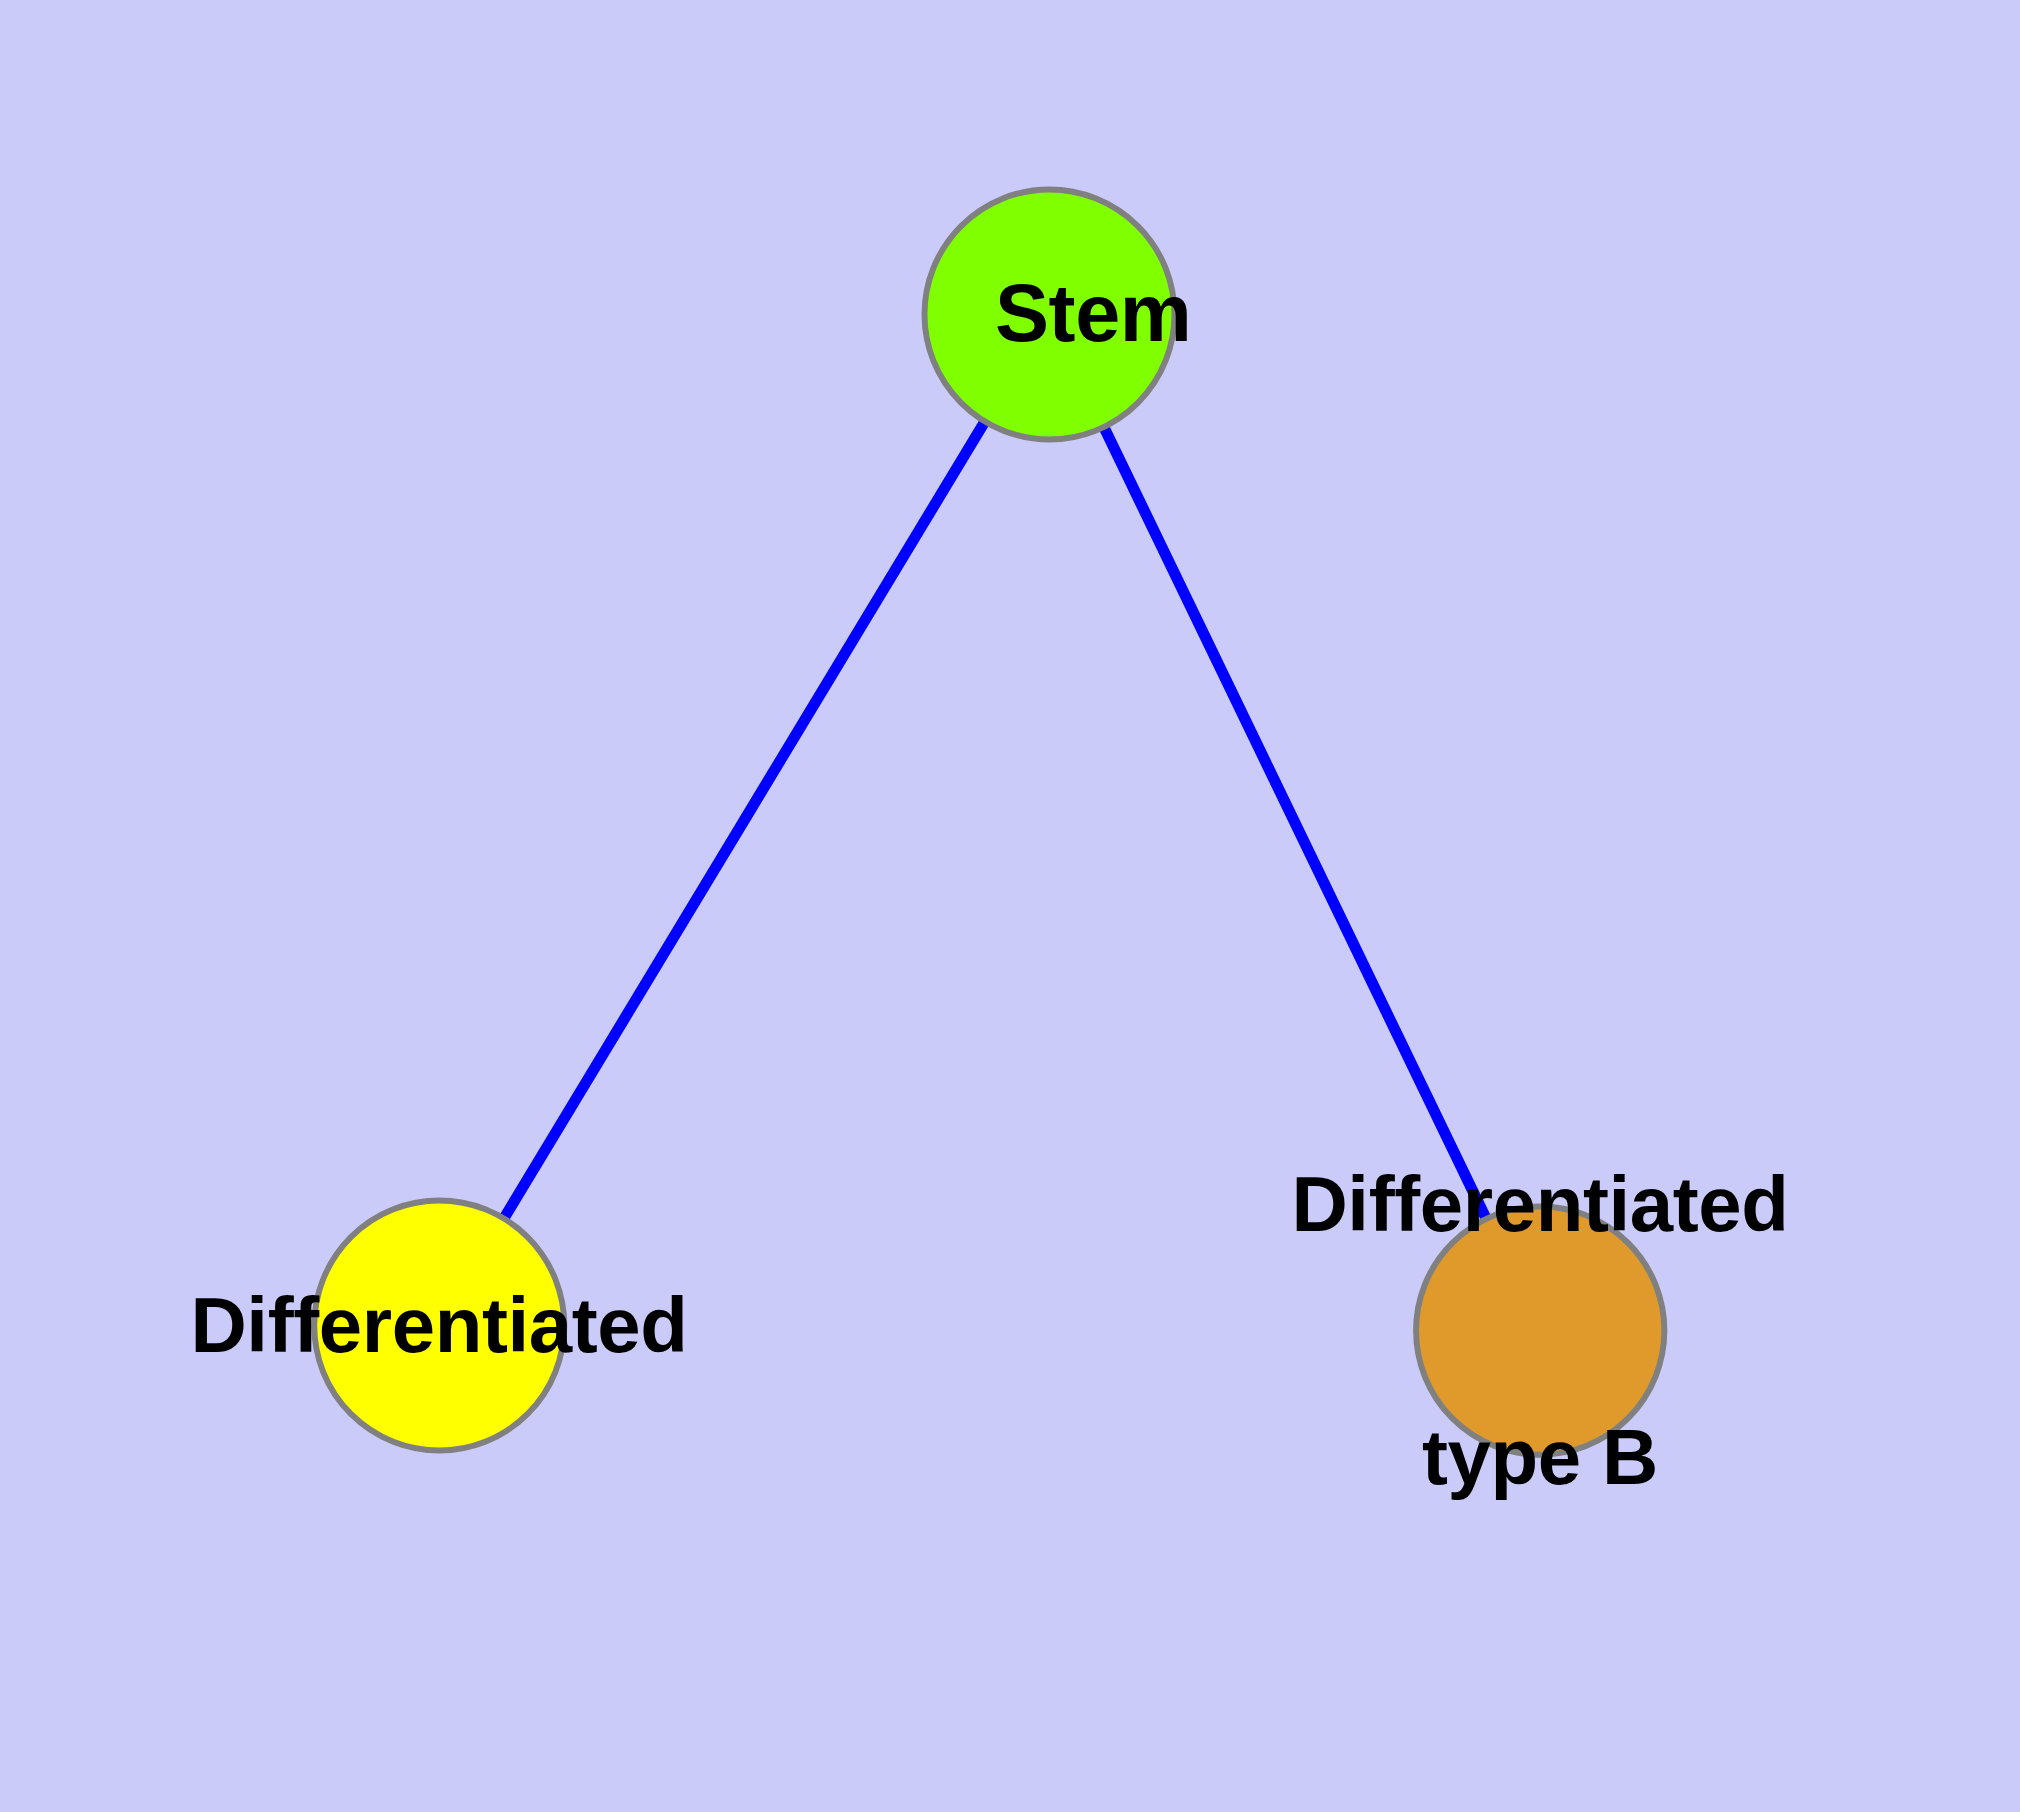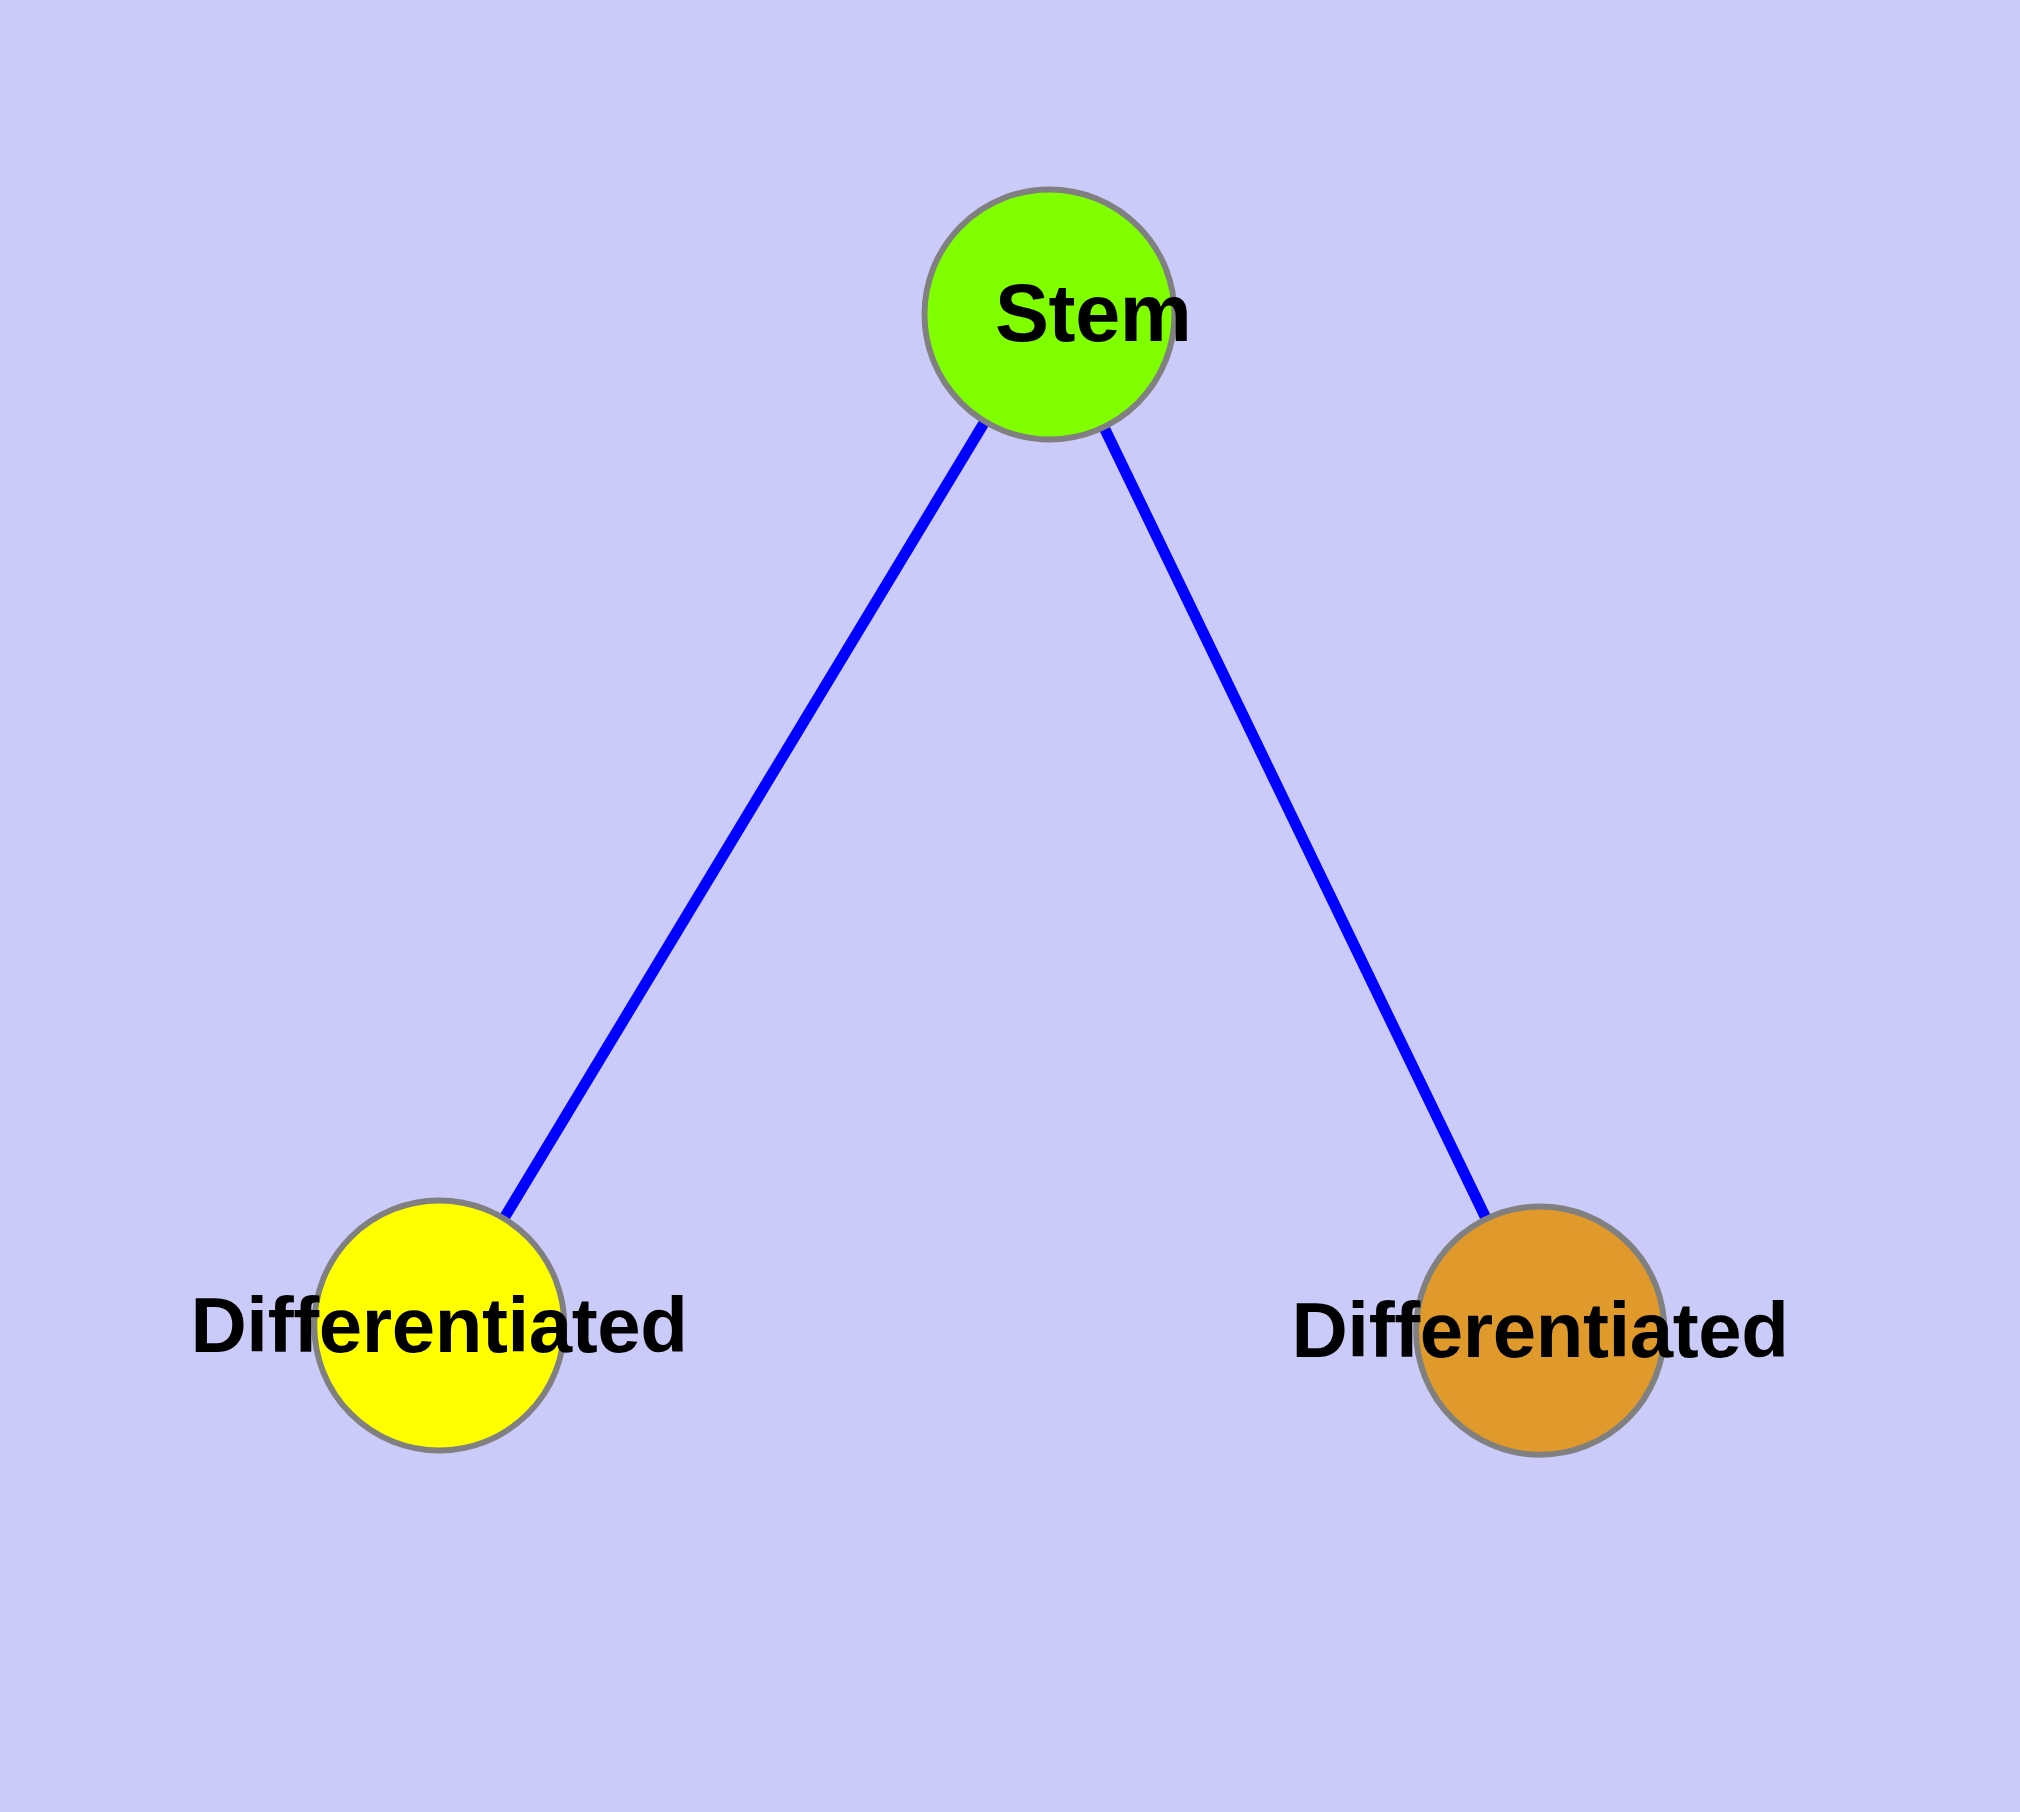--- a/index.html
+++ b/index.html
@@ -78,16 +78,17 @@
   <div class="node-label" id="label-stem" style="left: 1049px; top: 314px; color: rgb(0, 0, 0);">
     <span>Stem</span>
   </div>
 
   <div class="node-label" id="label-diff-a" style="left: 439px; top: 1326px; color: rgb(0, 0, 0);">
     <div>Differentiated</div>
   </div>
 
   <div class="node-label" id="label-diff-b" style="left: 1540px; top: 1331px; color: rgb(0, 0, 0);">
     <div>Differentiated</div>
+    <div>type B</div>
   </div>
 
 </div>
 
 
 </body></html>

